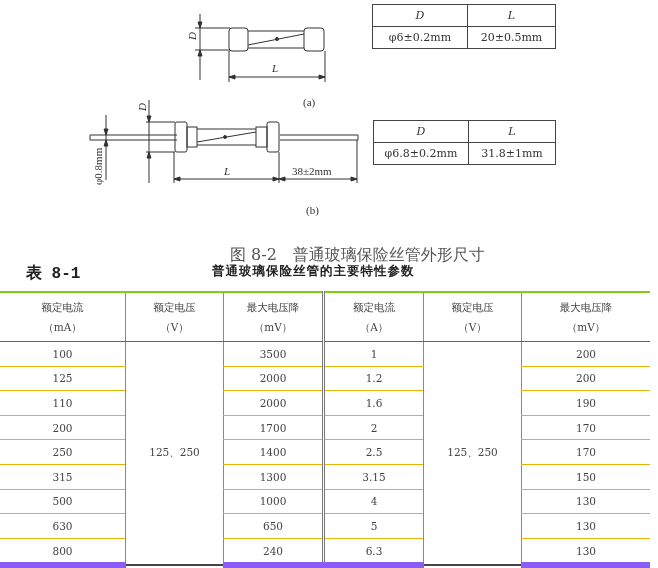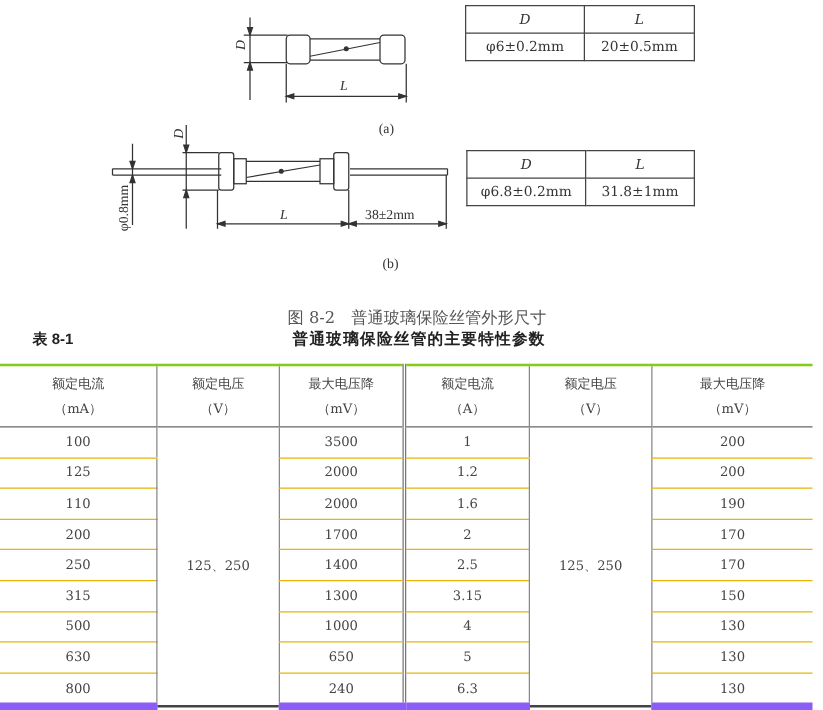--- a/index.html
+++ b/index.html
@@ -3,22 +3,22 @@
 <meta charset="utf-8">
 <style>
   html, body { margin:0; padding:0; background:#fff; }
   body { width:658px; height:568px; position:relative; overflow:hidden;
          font-family:"DejaVu Serif", "Liberation Serif", serif; color:#333; }
   .abs { position:absolute; }
   svg text { font-family:"Liberation Serif", "DejaVu Serif", serif; fill:#333; }
   .dimtbl { position:absolute; border-collapse:collapse; font-size:11px; }
   .dimtbl td { border:1px solid #444; text-align:center; padding:0; height:21px; color:#333; }
   .dimtbl tr:first-child td { font-style:italic; }
-  .caption { font-size:13px; color:#555; }
-  .tbllabel { font-family:Liberation Sans, sans-serif; font-weight:bold; font-size:12px; color:#222; }
+  .caption { font-size:16px; color:#555; }
+  .tbllabel { font-family:Liberation Mono, monospace; font-weight:bold; font-size:16px; color:#222; }
   .tbltitle { font-family:"DejaVu Sans", sans-serif; font-weight:bold; font-size:12.5px; color:#222; letter-spacing:1px; }
   #main { position:absolute; left:0; top:291px; width:650px; border-collapse:collapse; font-size:10.5px; }
   #main td { text-align:center; color:#444; height:23.6px; padding:0; border-bottom:1px solid #eab308; }
   #main tr.hdr td { height:48px; line-height:20px; border-bottom:1px solid #666; }
   #main tr.hdr { border-top:2px solid #84cc16; }
   #main tr:last-child td { border-bottom:6px solid #8b5cf6; }
   #main td.vl { border-left:1px solid #888; }
   #main td.dbl { border-left:3px double #777; }
   #main td.merged { border-bottom:2px solid #444; }
 </style>
@@ -111,21 +111,21 @@
       </tr>
   <tr>
         <td>φ6.8±0.2mm</td>
         <td>31.8±1mm</td>
       </tr>
 </tbody>
   </table>
 
 <div class="abs caption" style="left:230px;top:245px;">图 8-2　普通玻璃保险丝管外形尺寸</div>
 <div class="abs tbllabel" style="left:26px;top:263px;">表 8-1</div>
-<div class="abs tbltitle" style="left:234px;top:263px;">普通玻璃保险丝管的主要特性参数</div>
+<div class="abs tbltitle" style="left:212px;top:263px;">普通玻璃保险丝管的主要特性参数</div>
 
 <table id="main">
   <tbody>
       <tr class="hdr">
     <td style="width:125px"><span>额定电流</span><br><span>（mA）</span></td>
     <td class="vl" style="width:97px"><span>额定电压</span><br><span>（V）</span></td>
     <td class="vl" style="width:98px"><span>最大电压降</span><br><span>（mV）</span></td>
     <td class="dbl" style="width:98px"><span>额定电流</span><br><span>（A）</span></td>
     <td class="vl" style="width:97px"><span>额定电压</span><br><span>（V）</span></td>
     <td class="vl"><span>最大电压降</span><br><span>（mV）</span></td>

